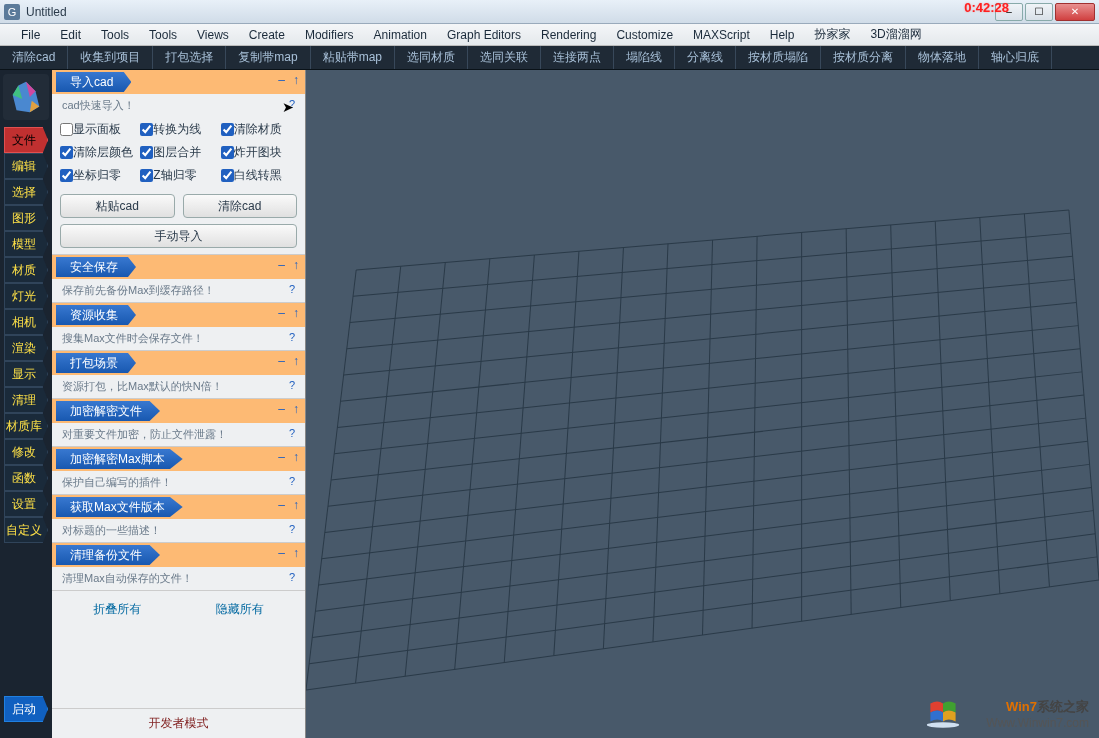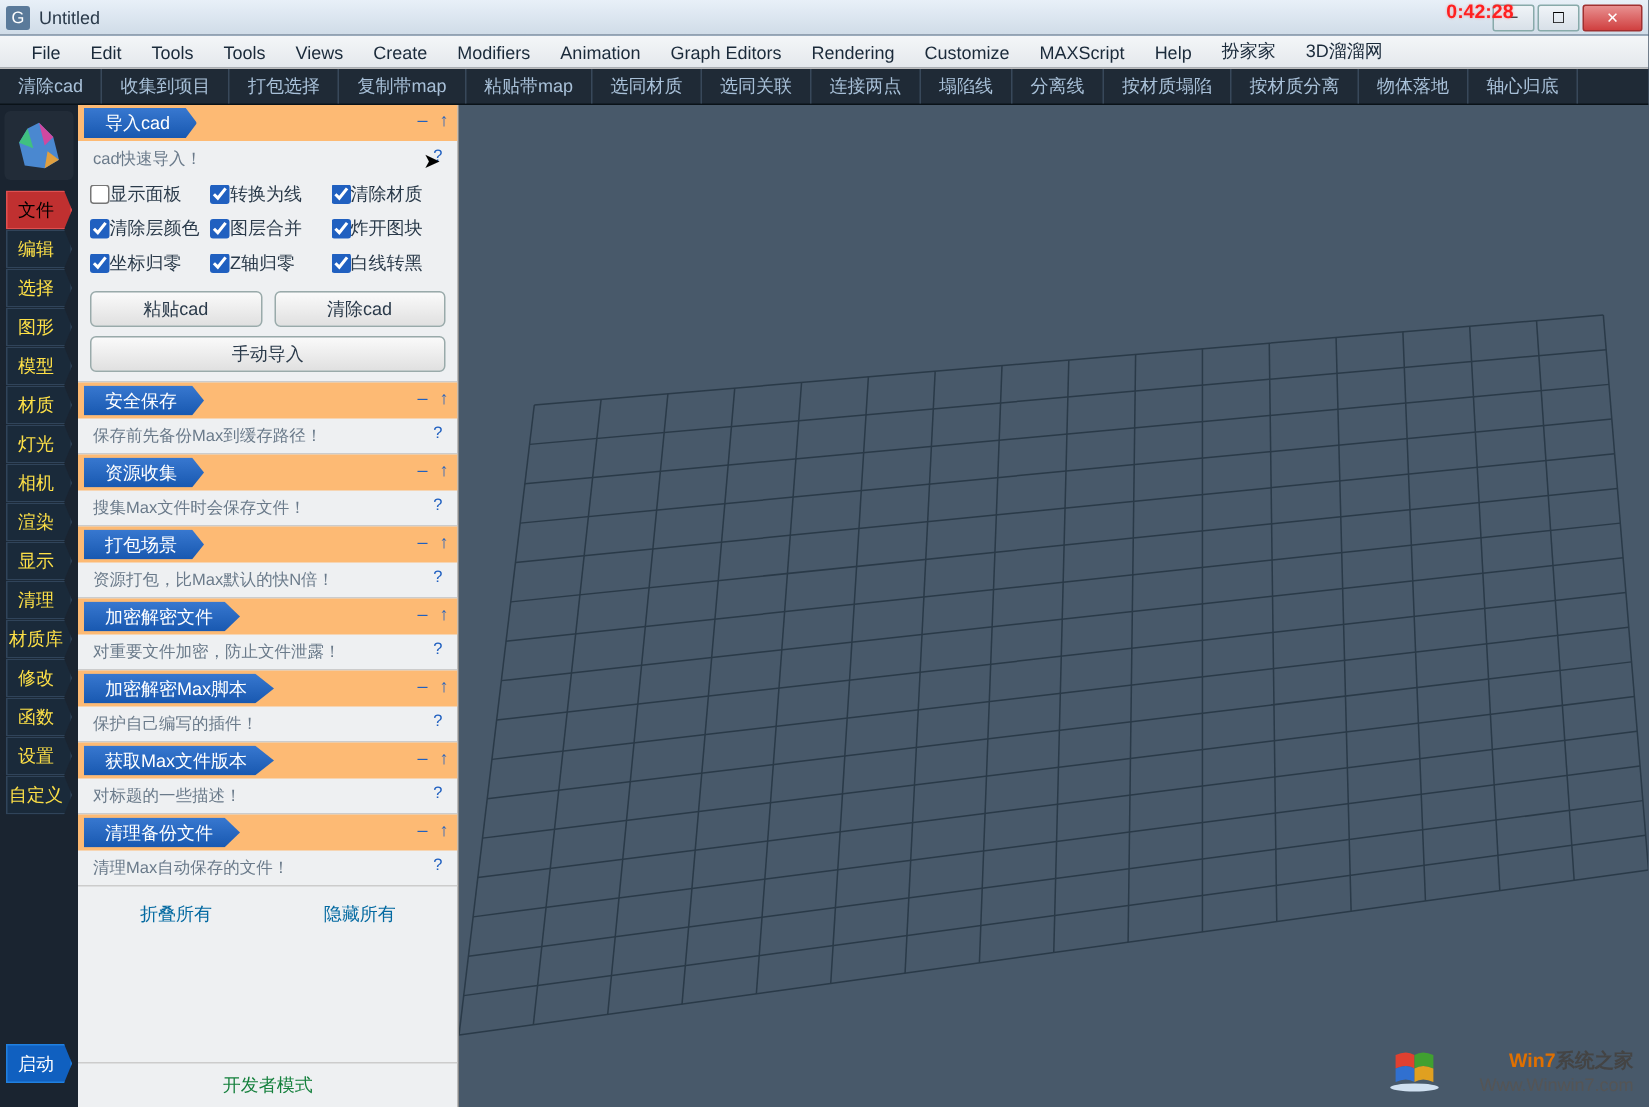--- a/index.html
+++ b/index.html
@@ -40,21 +40,21 @@
 .opt-grid { padding: 4px 8px 6px; display: grid; grid-template-columns: repeat(3,1fr); gap: 6px 4px; }
 .opt { display: flex; align-items: center; gap: 0; font-size: 12px; color: #2a3a4a; white-space: nowrap; }
 .opt input { width: 13px; height: 13px; accent-color: #2060c0; }
 
 .btn-row { display: flex; gap: 8px; padding: 4px 8px; }
 .btn-row .pbtn, .pbtn-full { flex: 1; height: 24px; background: linear-gradient(#fafafa,#e0e0e0); border: 1px solid #9aa; border-radius: 4px; font-size: 12px; color: #2a3a4a; display: flex; align-items: center; justify-content: center; cursor: pointer; }
 .pbtn-full { margin: 2px 8px 6px; }
 
 .bottom-row { display: flex; justify-content: space-around; padding: 10px 4px; font-size: 12px; color: #0369a1; text-align: right; }
 .bottom-row span { cursor: pointer; }
-.dev-row { height: 30px; border-top: 1px solid #ccc; display: flex; align-items: center; justify-content: center; font-size: 12px; color: #15803d; cursor: pointer; margin-top: auto; }
+.dev-row { height: 30px; border-top: 1px solid #ccc; display: flex; align-items: center; justify-content: center; font-size: 12px; color: #7f1d1d; cursor: pointer; margin-top: auto; }
 
 .viewport { flex: 1; background: #48596a; position: relative; overflow: hidden; }
 .viewport svg { width: 100%; height: 100%; }
 .cursor { position: absolute; left: 282px; top: 99px; font-size: 14px; color: black; pointer-events: none; }
 
 .watermark { position: absolute; right: 10px; bottom: 8px; text-align: right; font-size: 13px; pointer-events: none; }
 .watermark .l1 { color: #444; font-weight: bold; text-align: right; }
 .watermark .l1 .w7 { color: #e07000; }
 .watermark .l2 { color: #555; font-size: 12px; }
 .wm-logo { position: absolute; right: 138px; bottom: 10px; width: 36px; height: 30px; }

